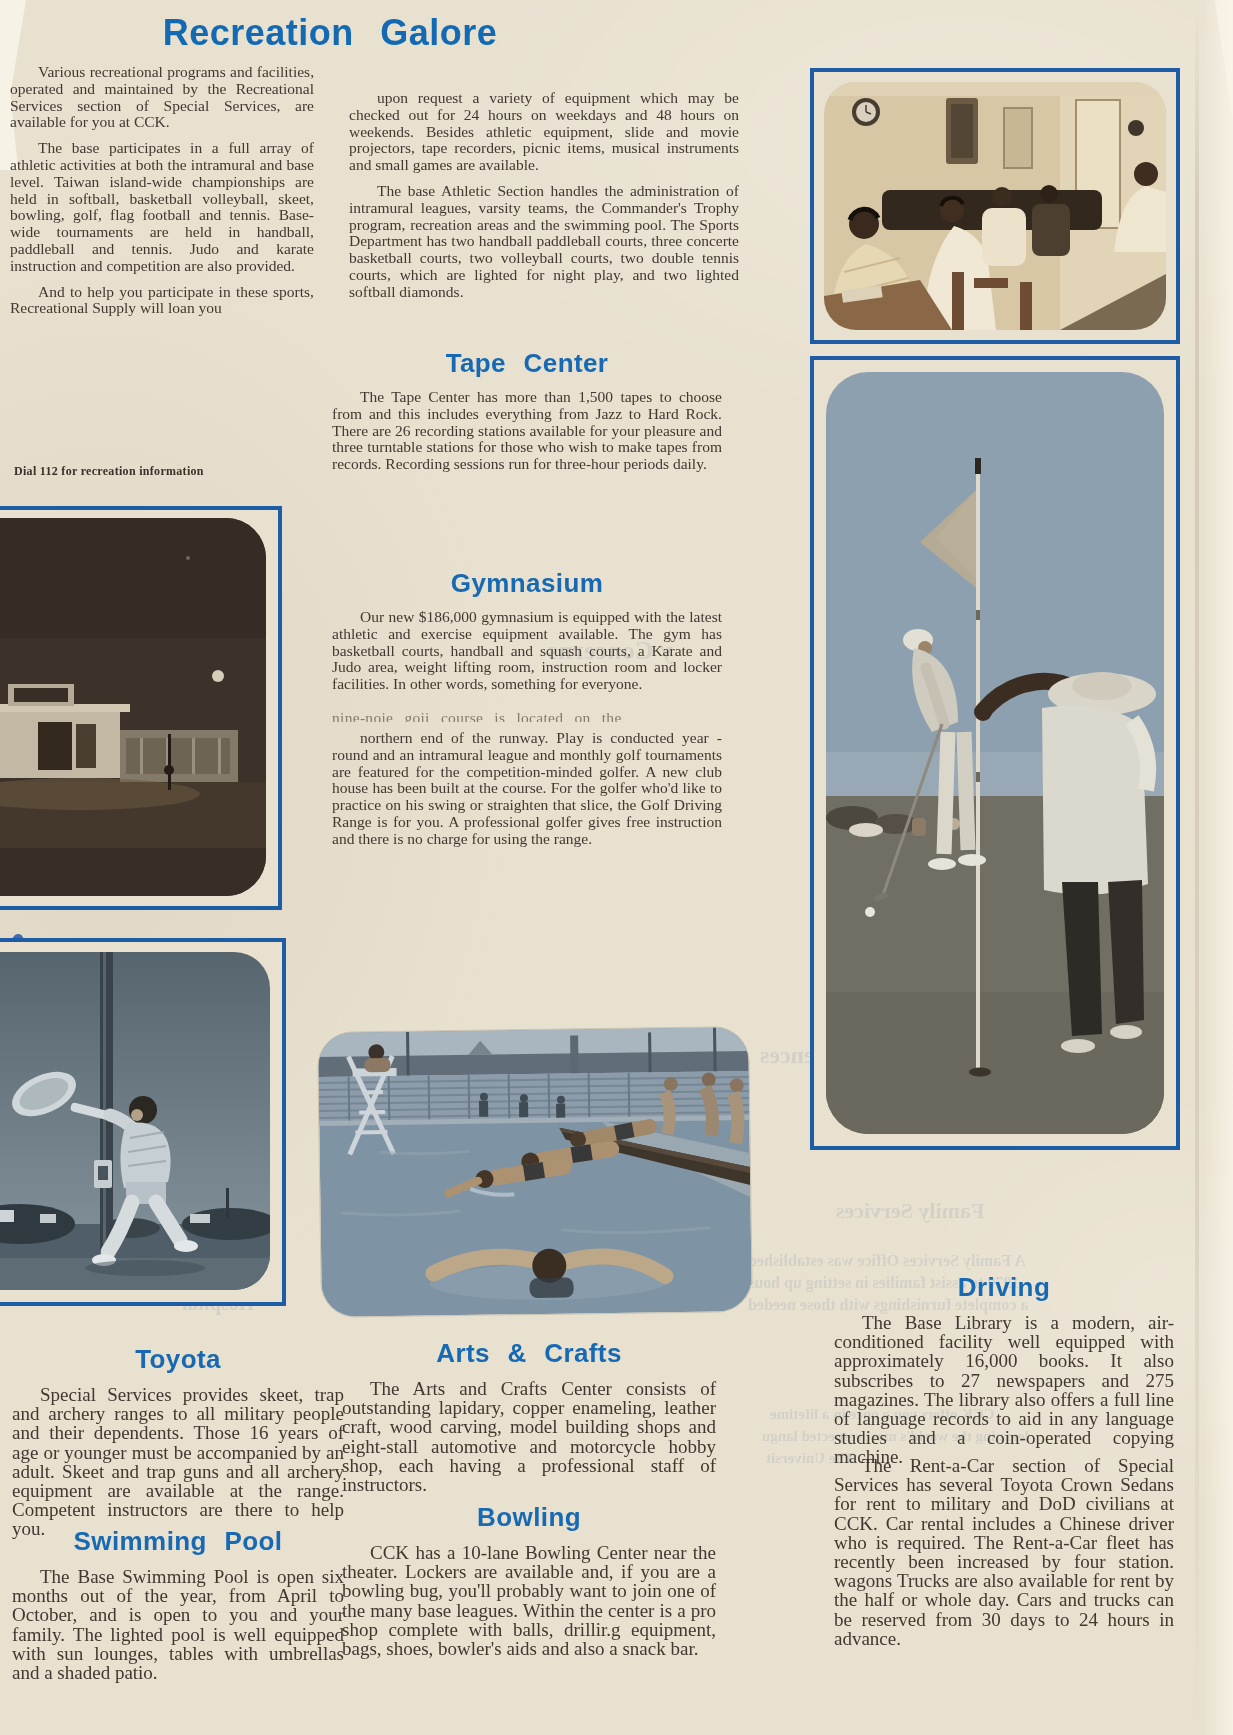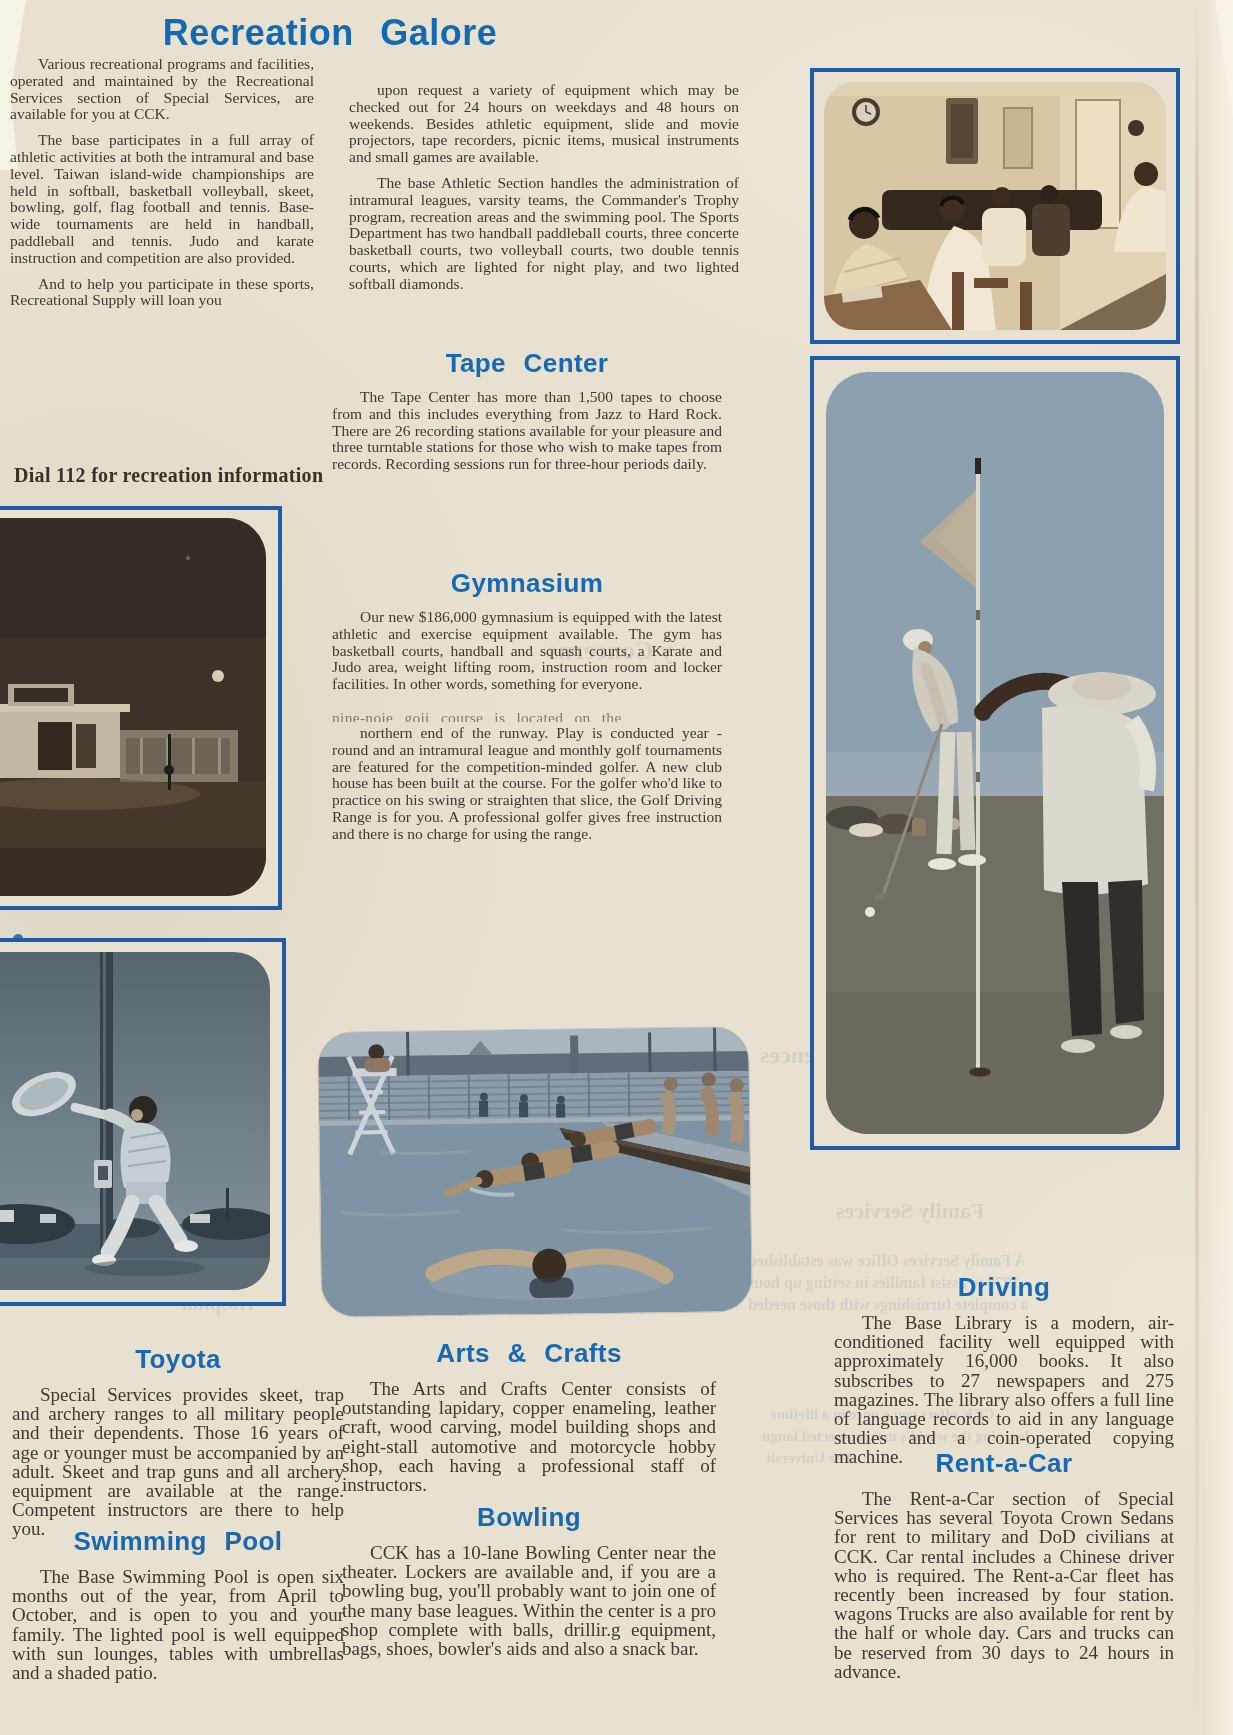--- a/index.html
+++ b/index.html
@@ -19,29 +19,29 @@
   .torn{position:absolute;left:0;top:0;width:26px;height:170px;background:#f6f2e6;
     clip-path:polygon(0 0,100% 0,40% 55%,70% 100%,0 100%);}
   .corner-tr{position:absolute;right:0;top:0;width:26px;height:120px;background:#f4efe1;
     clip-path:polygon(30% 0,100% 0,100% 100%);}
 
   .page-title{position:absolute;left:30px;top:12px;width:600px;margin:0;text-align:center;
     font-family:"Liberation Sans",sans-serif;font-weight:700;font-size:36px;
     color:#146ab2;word-spacing:16px;letter-spacing:.5px;}
 
   .col{position:absolute;}
-  p.body{font-size:15.5px;line-height:16.8px;text-align:justify;margin:0 0 9px;text-indent:28px;
+  p.body{font-size:15.5px;line-height:16.8px;text-align:justify;margin:8px 0 9px;text-indent:28px;
     color:#413830;}
   .noind{text-indent:0;}
   .big p.body{font-size:19px;line-height:19.2px;}
 
   h2.sec{font-family:"Liberation Sans",sans-serif;font-weight:700;font-size:26px;color:#1769b3;
     text-align:center;margin:0 0 10px;word-spacing:10px;letter-spacing:.4px;}
 
-  .dial{position:absolute;left:14px;top:464px;width:310px;font-weight:700;font-size:20px;
+  .dial{position:absolute;left:14px;top:464px;width:310px;font-weight:700;font-size:12px;
     color:#3a322a;letter-spacing:.3px;}
 
   .dup-line{font-size:15.5px;color:#6a5d50;height:13px;overflow:hidden;word-spacing:7px;
     opacity:.78;margin:-3px 0 3px;letter-spacing:.3px;filter:blur(.3px);}
 
   .photo-frame{position:absolute;box-sizing:border-box;border:4px solid #1e5ca6;background:#e8e1d0;}
   .photo-wrap{width:100%;height:100%;overflow:hidden;}
   .photo-wrap svg{width:100%;height:100%;display:block;}
   .r32{border-radius:32px;}
   .r-right{border-radius:0 40px 40px 0;}
@@ -132,21 +132,20 @@
     <h2 class="sec">Bowling</h2>
     <p class="body">CCK has a 10-lane Bowling Center near the theater. Lockers are available and, if you are a bowling bug, you'll probably want to join one of the many base leagues. Within the center is a pro shop complete with balls, drillir.g equipment, bags, shoes, bowler's aids and also a snack bar.</p>
   </div>
 
   <div class="col big" style="left:834px;top:1272px;width:340px;">
     <h2 class="sec">Driving</h2>
     <p class="body">The Base Library is a modern, air-conditioned facility well equipped with approximately 16,000 books. It also subscribes to 27 newspapers and 275 magazines. The library also offers a full line of language records to aid in any language studies and a coin-operated copying machine.</p>
   </div>
 
   <div class="col big" style="left:834px;top:1448px;width:340px;">
-    <h2 class="sec">Rent-a-Car</h2>
     <p class="body">The Rent-a-Car section of Special Services has several Toyota Crown Sedans for rent to military and DoD civilians at CCK. Car rental includes a Chinese driver who is required. The Rent-a-Car fleet has recently been increased by four station. wagons Trucks are also available for rent by the half or whole day. Cars and trucks can be reserved from 30 days to 24 hours in advance.</p>
   </div>
 
   <div class="photo-frame pad10" style="left:810px;top:68px;width:370px;height:276px;">
     <div class="photo-wrap r32">
       <svg viewBox="0 0 342 248" preserveAspectRatio="none" role="img" aria-label="Airmen wearing headphones at Tape Center recording stations">
         <rect width="342" height="248" fill="#d8c7a5"></rect>
         <rect x="236" width="106" height="248" fill="#e2d4b6"></rect>
         <rect width="342" height="14" fill="#e0d3b5"></rect>
         <g>

